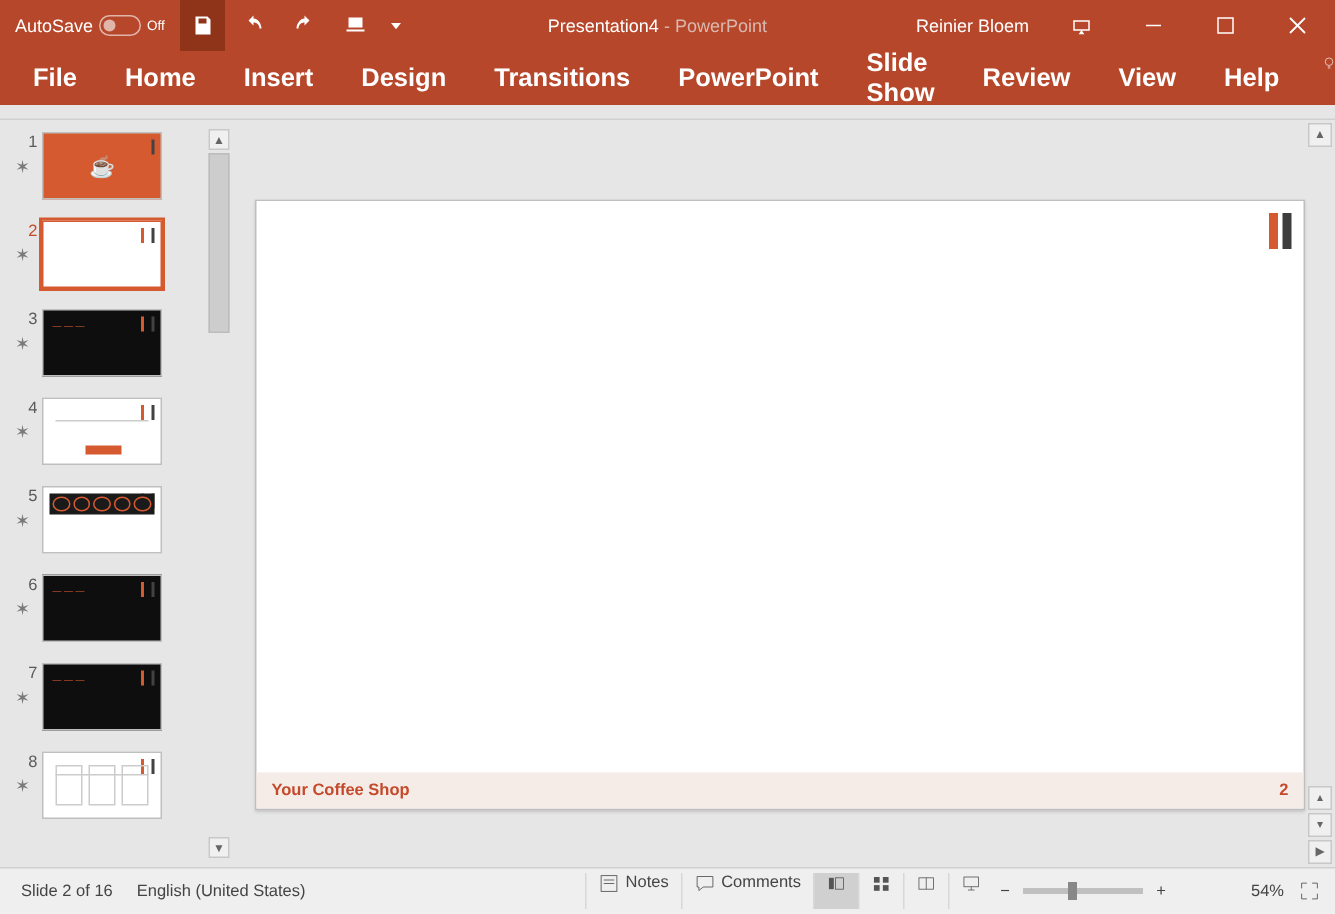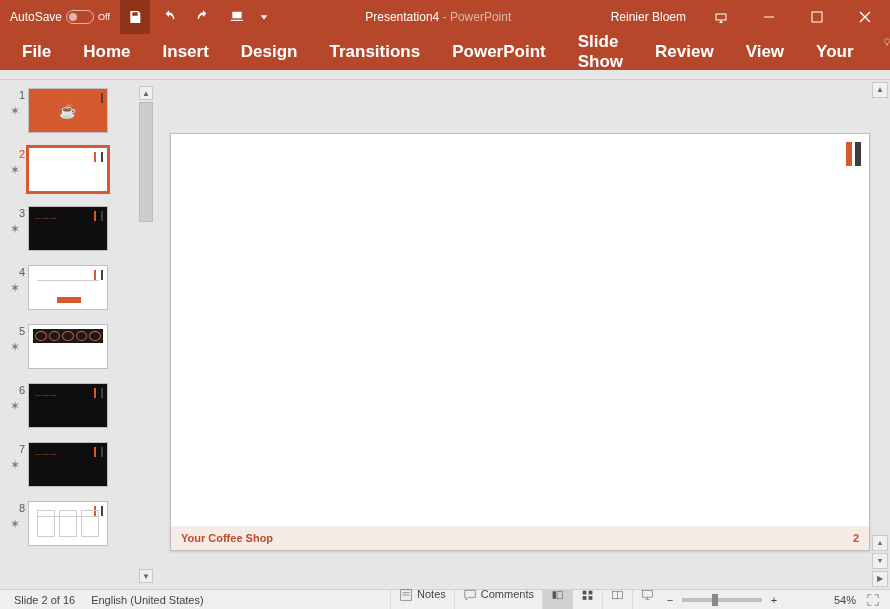--- a/index.html
+++ b/index.html
@@ -56,21 +56,21 @@
 .slide-canvas .deco .g { background: #3d3d3d; }
 .slide-footer { position: absolute; left: 0; right: 0; bottom: 0; height: 24px; background: #f5ece7; display: flex; align-items: center; padding: 0 10px; font-size: 11px; color: #c44a2b; font-weight: bold; justify-content: space-between; }
 .vscroll { position: absolute; right: 2px; top: 2px; bottom: 20px; width: 16px; }
 .vscroll .arrow { width: 16px; height: 16px; background: #f0f0f0; border: 1px solid #c8c8c8; font-size: 8px; text-align: center; line-height: 14px; color: #666; cursor: pointer; }
 .vscroll .arrow.db { position: absolute; bottom: 18px; }
 .vscroll .arrow.b { position: absolute; bottom: 0; }
 .hscroll { position: absolute; left: 2px; right: 2px; bottom: 2px; height: 16px; display: flex; justify-content: flex-end; }
 .hscroll .harrow { width: 16px; height: 16px; background: #f0f0f0; border: 1px solid #c8c8c8; font-size: 8px; text-align: center; line-height: 14px; color: #666; cursor: pointer; }
 
 
-.statusbar { height: 20px; background: #efefef; border-top: 1px solid #d0d0d0; display: flex; align-items: center; font-size: 11px; color: #444; padding: 0 6px; }
+.statusbar { height: 31px; background: #efefef; border-top: 1px solid #d0d0d0; display: flex; align-items: center; font-size: 11px; color: #444; padding: 0 6px; }
 .sb-left { display: flex; gap: 16px; padding-left: 8px; }
 .sb-right { margin-left: auto; display: flex; align-items: stretch; }
 .sb-btn { padding: 0 8px; display: flex; align-items: flex-start; gap: 4px; cursor: pointer; border-left: 1px solid #d8d8d8; height: 24px; }
 .sb-btn.view { width: 30px; justify-content: center; }
 .sb-btn.view.active { background: #d0d0d0; }
 .sb-btn svg { width: 14px; height: 14px; fill: #555; }
 .zoom-track { width: 80px; height: 4px; background: #c0c0c0; margin: 0 4px; position: relative; align-self: center; }
 .zoom-thumb { position: absolute; width: 6px; height: 12px; background: #888; top: -4px; left: 38%; }
 .pm { width: 16px; text-align: center; cursor: pointer; align-self: center; }
 .pct { padding: 0 6px 0 4px; align-self: center; margin-left: 48px; }
@@ -146,21 +146,21 @@
 <div class="ribbon">
   <div class="rtab">File</div>
   <div class="rtab">Home</div>
   <div class="rtab">Insert</div>
   <div class="rtab">Design</div>
   <div class="rtab">Transitions</div>
   <div class="rtab">PowerPoint</div>
   <div class="rtab">Slide Show</div>
   <div class="rtab">Review</div>
   <div class="rtab">View</div>
-  <div class="rtab">Your</div>
+  <div class="rtab">Help</div>
   <div class="spacer"></div>
   <div class="ribbon-action">
     <svg viewBox="0 0 24 24">
         <circle cx="12" cy="10" r="6"></circle>
         <line x1="10" y1="18" x2="14" y2="18"></line>
         <line x1="10" y1="20" x2="14" y2="20"></line>
       </svg>
     <span>Tell me</span>
   </div>
   <div class="ribbon-action" style="padding:0 10px;">

